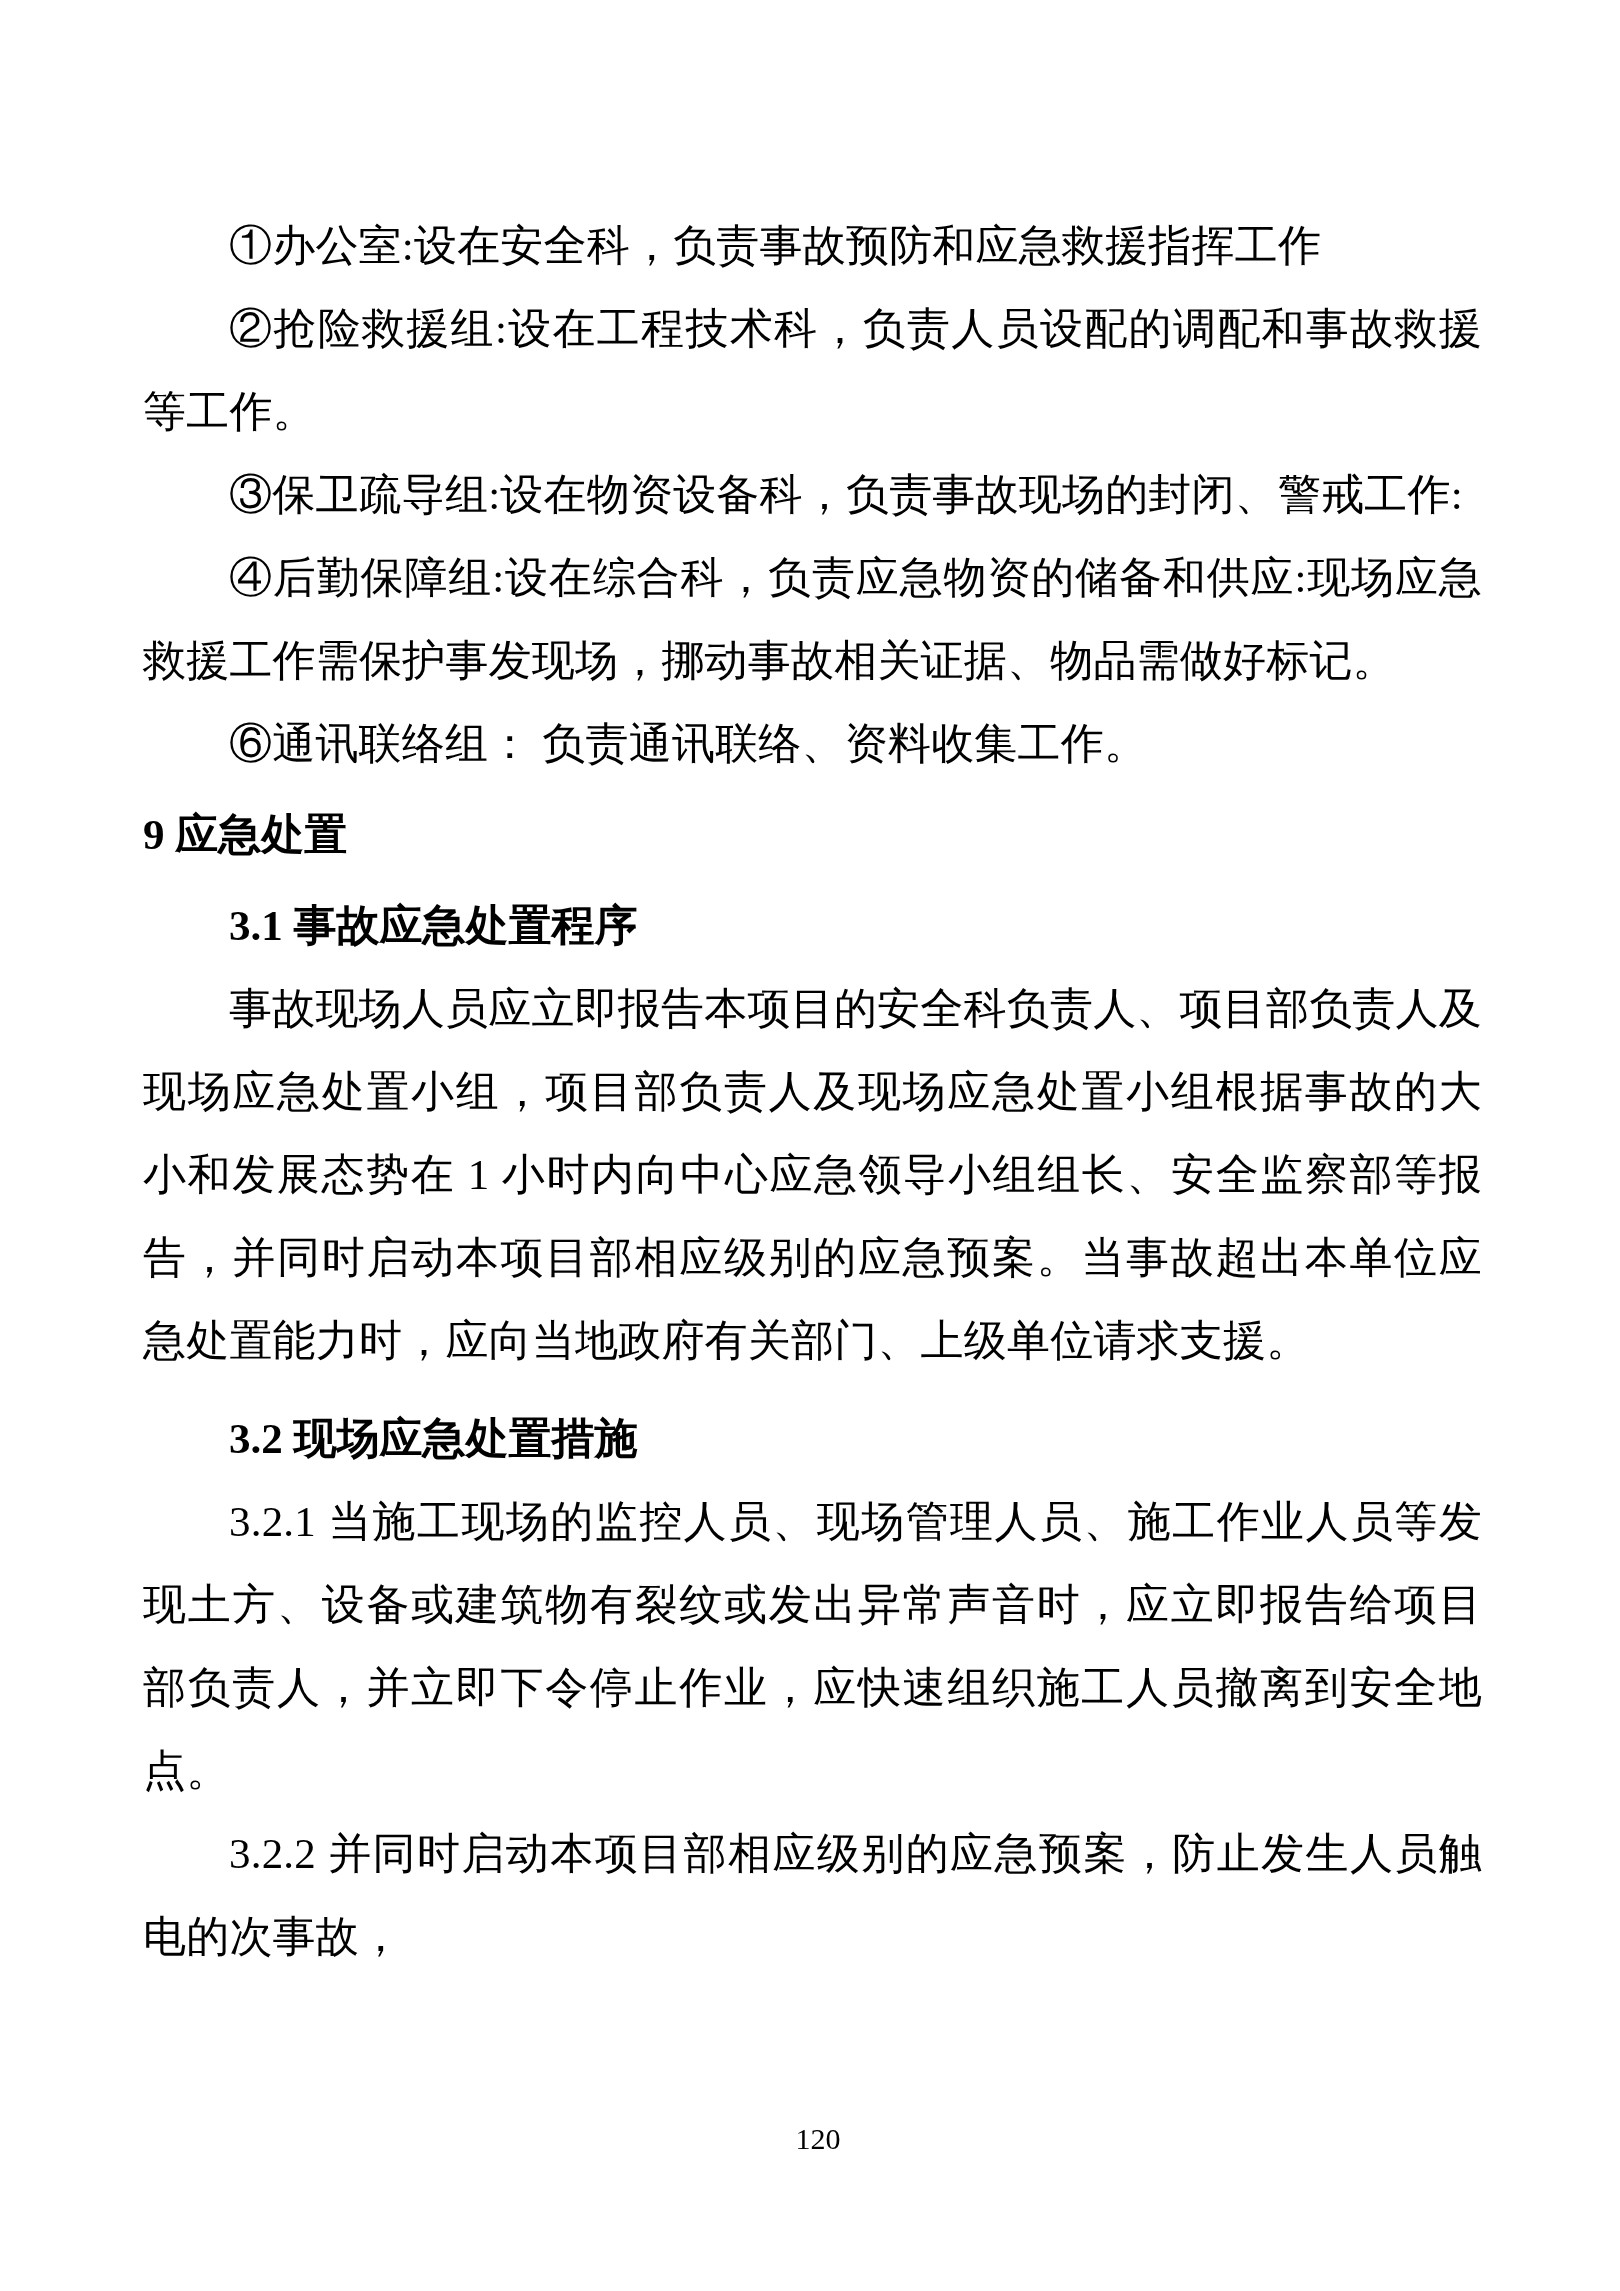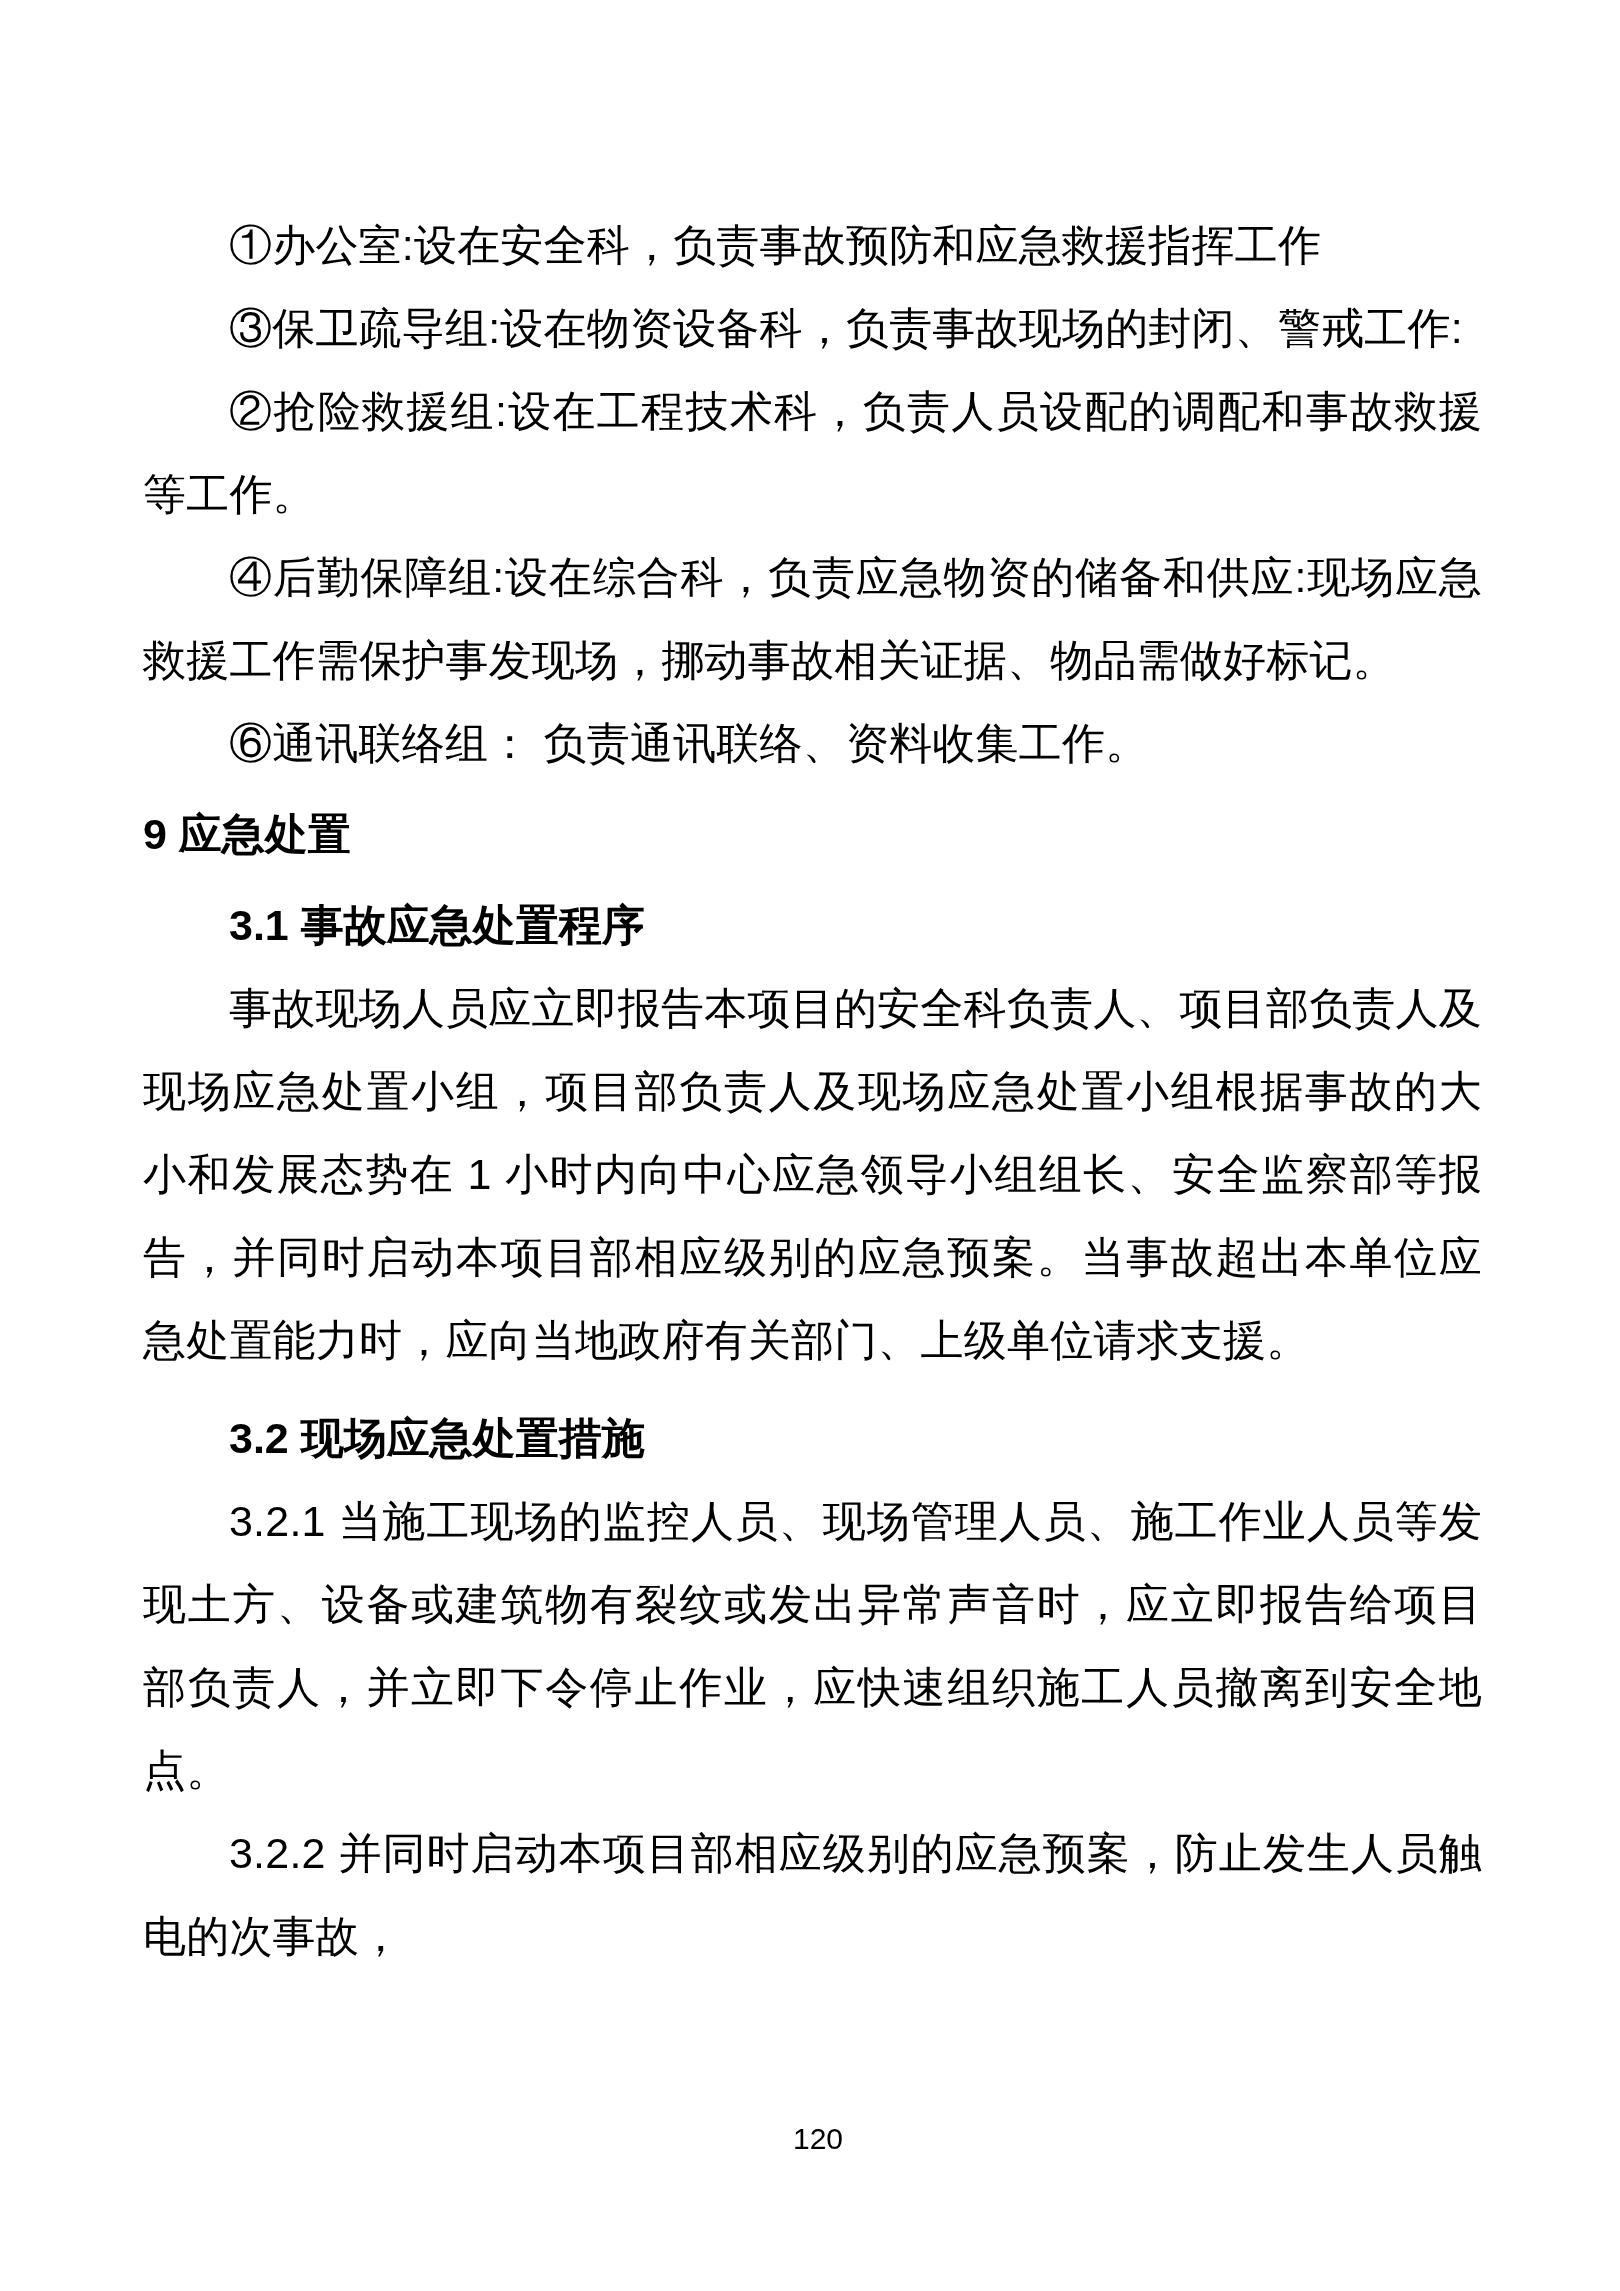--- a/index.html
+++ b/index.html
@@ -6,21 +6,21 @@
     margin: 0;
     padding: 0;
     background: #ffffff;
   }
   .page {
     position: relative;
     width: 1620px;
     height: 2172px;
     background: #ffffff;
     color: #000000;
-    font-family: Liberation Sans, sans-serif;
+    font-family: Liberation Serif, serif;
     overflow: hidden;
   }
   .content {
     position: absolute;
     left: 143px;
     top: 204px;
     width: 1339px;
   }
   .para {
     margin: 0;
@@ -61,23 +61,23 @@
   }
 </style>
 </head>
 <body>
 
 <div class="page">
   <div class="content">
 
     <p class="para">①办公室:设在安全科，负责事故预防和应急救援指挥工作</p>
 
+    <p class="para">②抢险救援组:设在工程技术科，负责人员设配的调配和事故救援等工作。</p>
+
     <p class="para">③保卫疏导组:设在物资设备科，负责事故现场的封闭、警戒工作:</p>
-
-    <p class="para">②抢险救援组:设在工程技术科，负责人员设配的调配和事故救援等工作。</p>
 
     <p class="para">④后勤保障组:设在综合科，负责应急物资的储备和供应:现场应急救援工作需保护事发现场，挪动事故相关证据、物品需做好标记。</p>
 
 
     <p class="para">⑥通讯联络组： 负责通讯联络、资料收集工作。</p>
 
     <p class="heading-l1">9 应急处置</p>
 
     <p class="heading-l2">3.1 事故应急处置程序</p>
 

